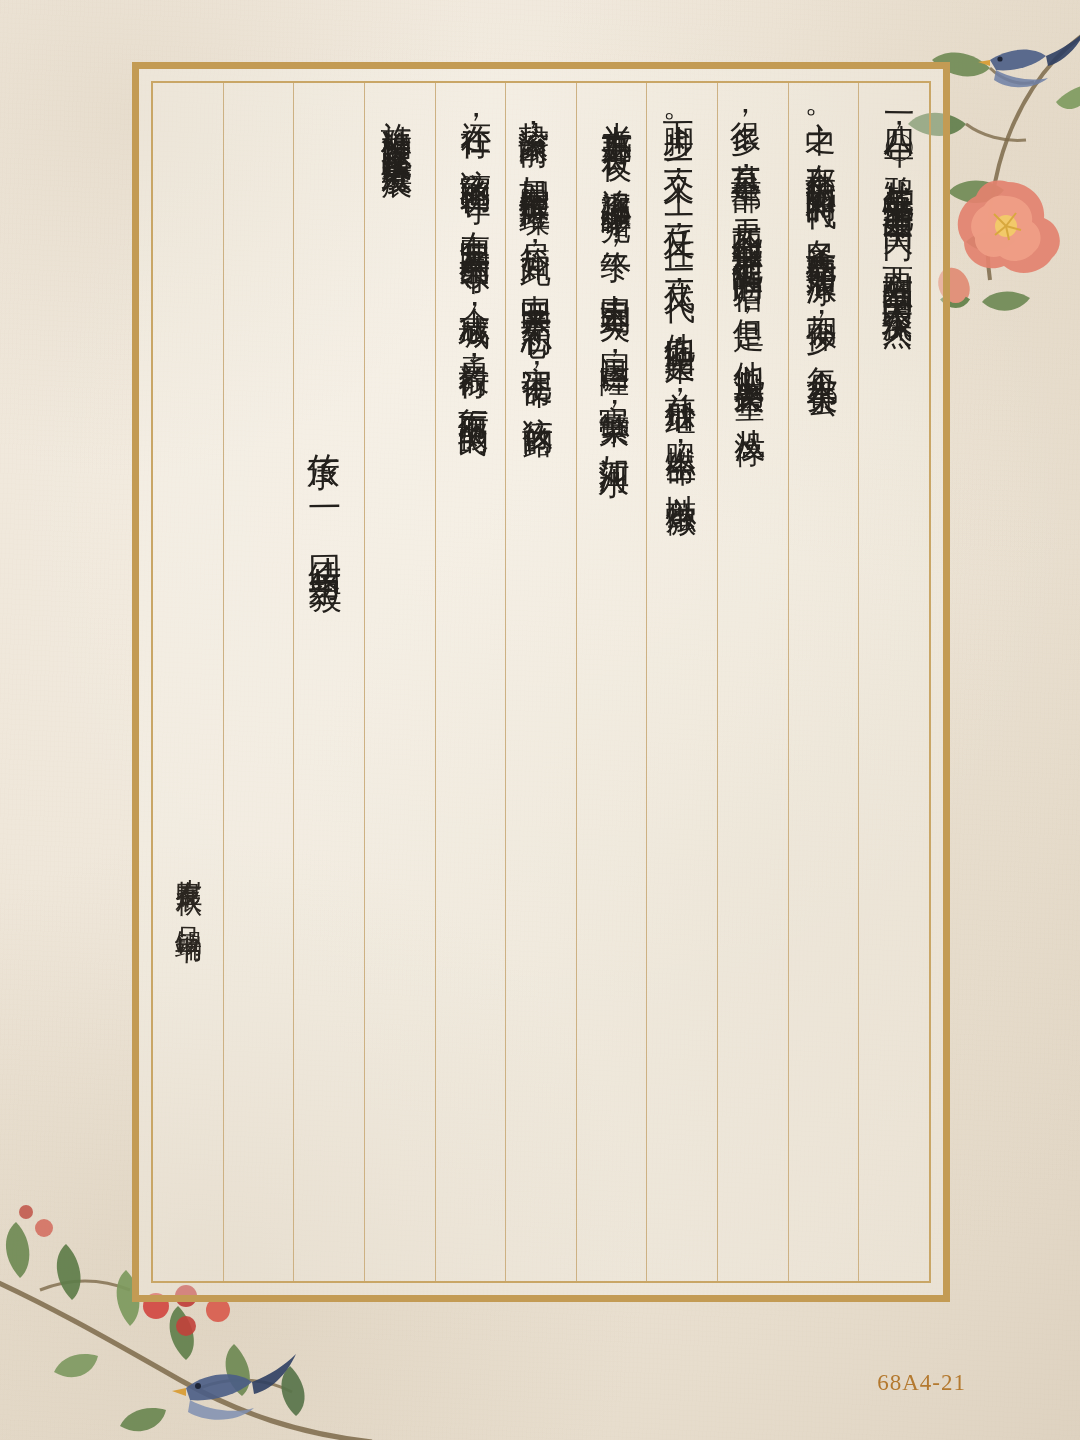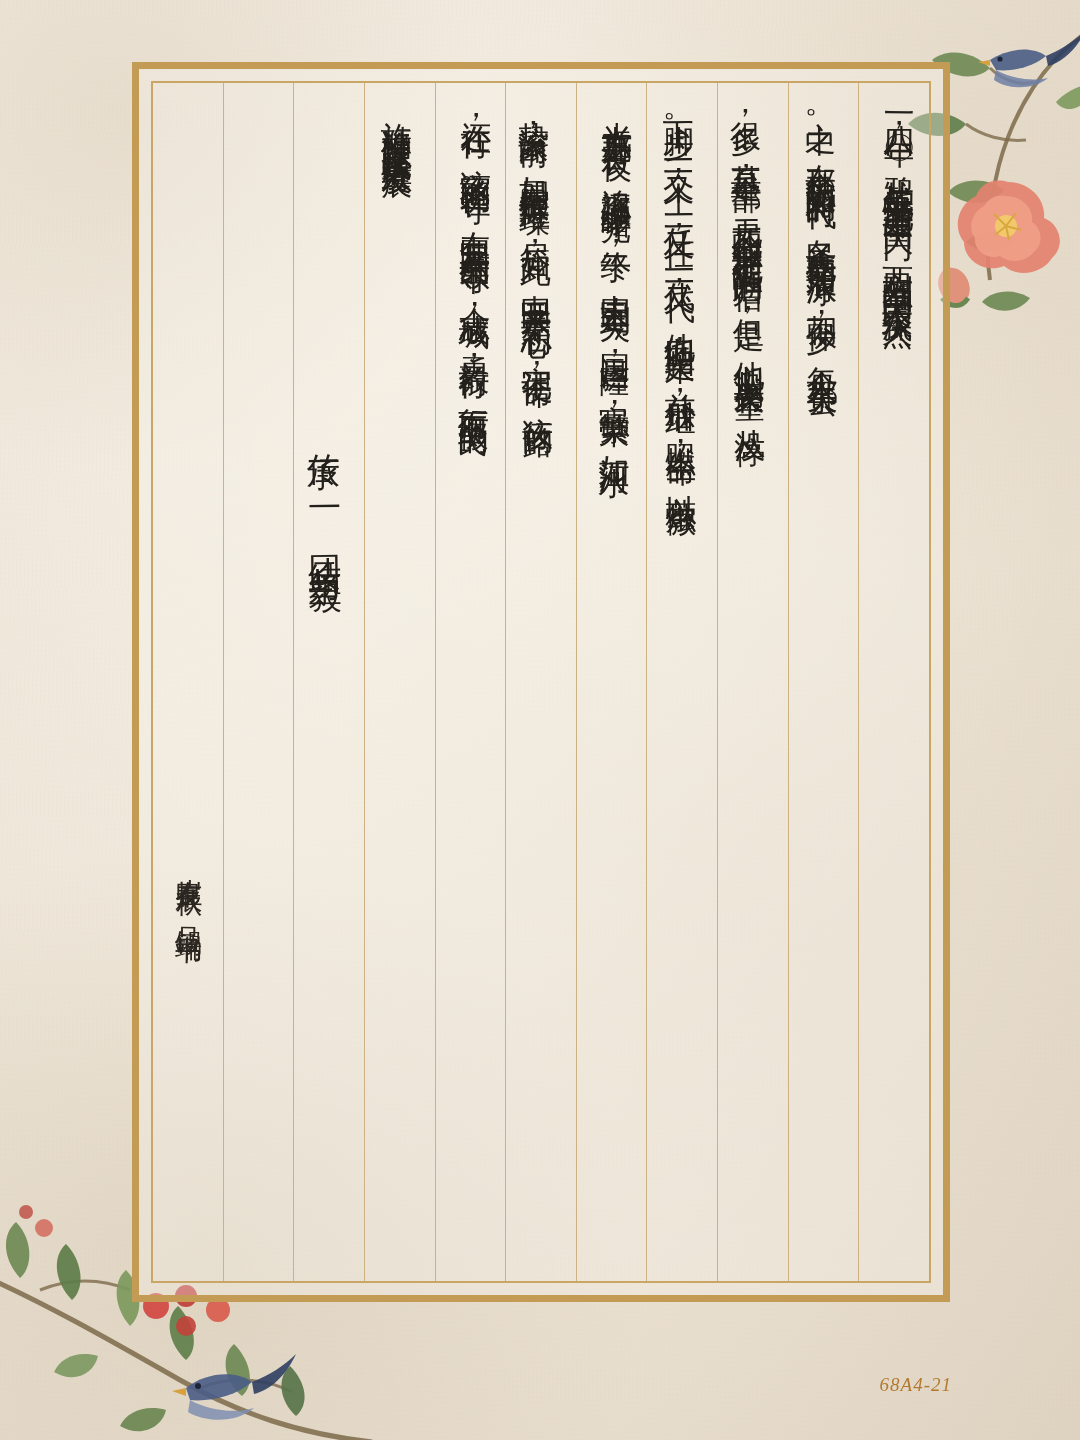--- a/index.html
+++ b/index.html
@@ -106,27 +106,26 @@
   .vtext.sign {
     font-size: 27px;
     letter-spacing: 3px;
     padding-top: 760px;
     color: #2b2620;
   }
   .col.blank .vtext { opacity: 0; }
 
   .code {
     position: absolute;
-    right: 128px;
+    right: 114px;
     bottom: 44px;
     font-family: "Liberation Serif", serif;
-    font-size: 19px;
+    font-size: 23px;
     letter-spacing: 1px;
     color: #b4792f;
-    font-style: italic;
   }
 </style>
 </head>
 <body>
 
 <div class="page">
 
   <div class="paper-texture"></div>
   <div class="paper-grain"></div>
 

